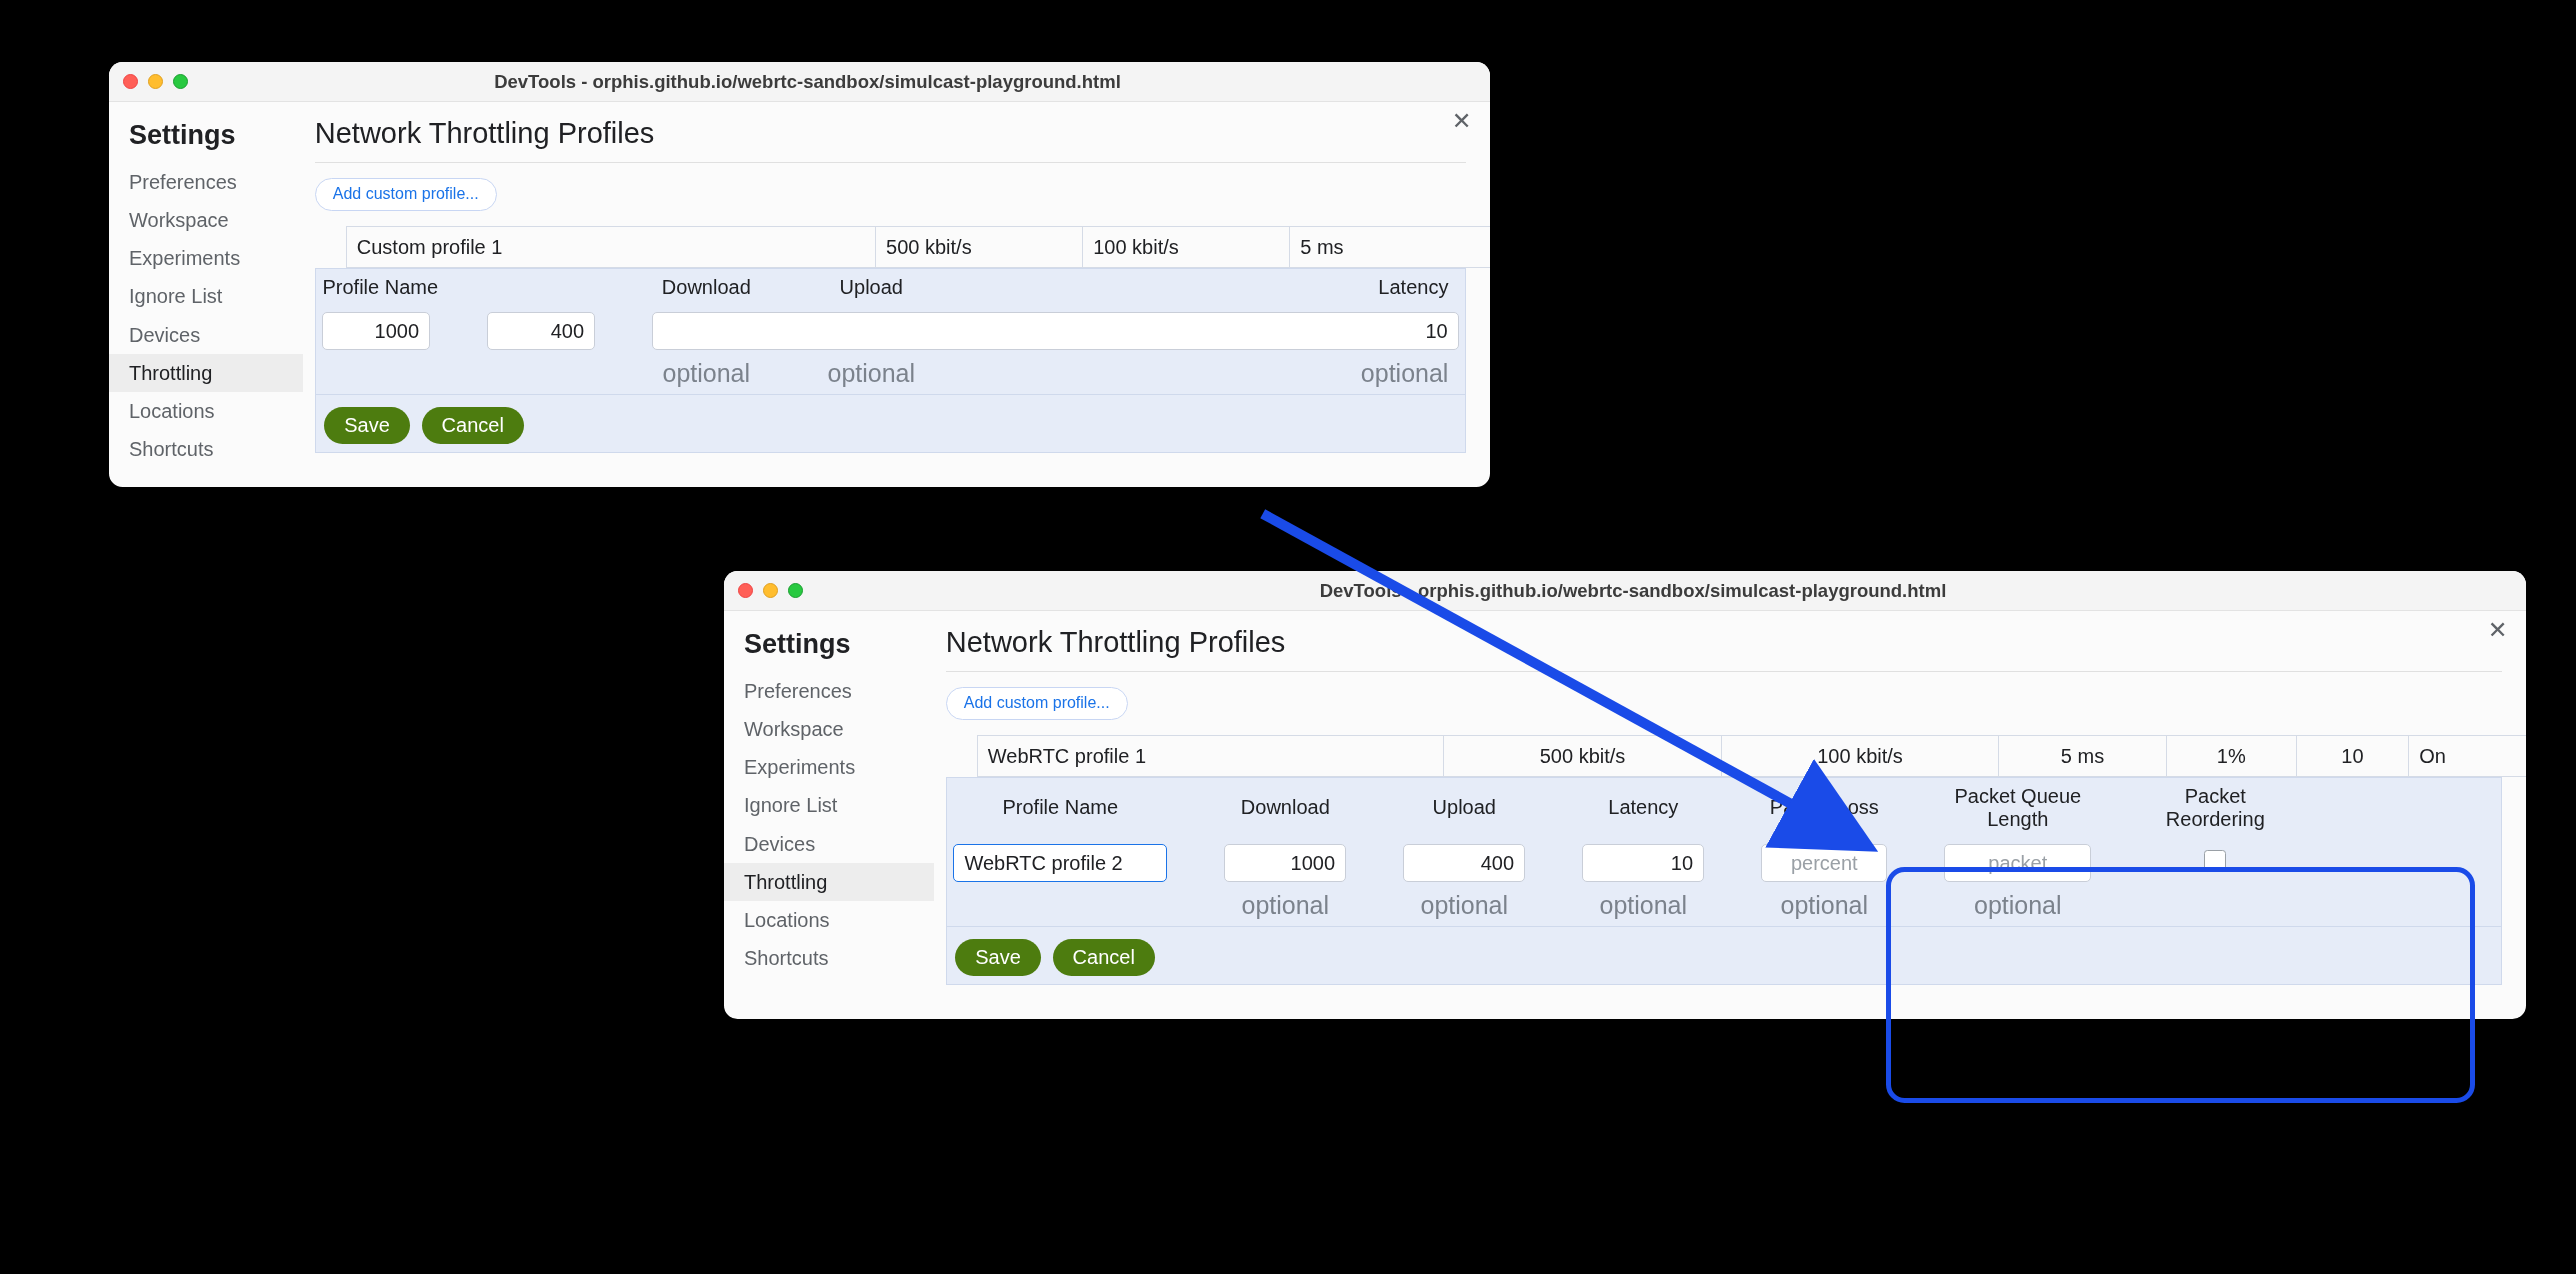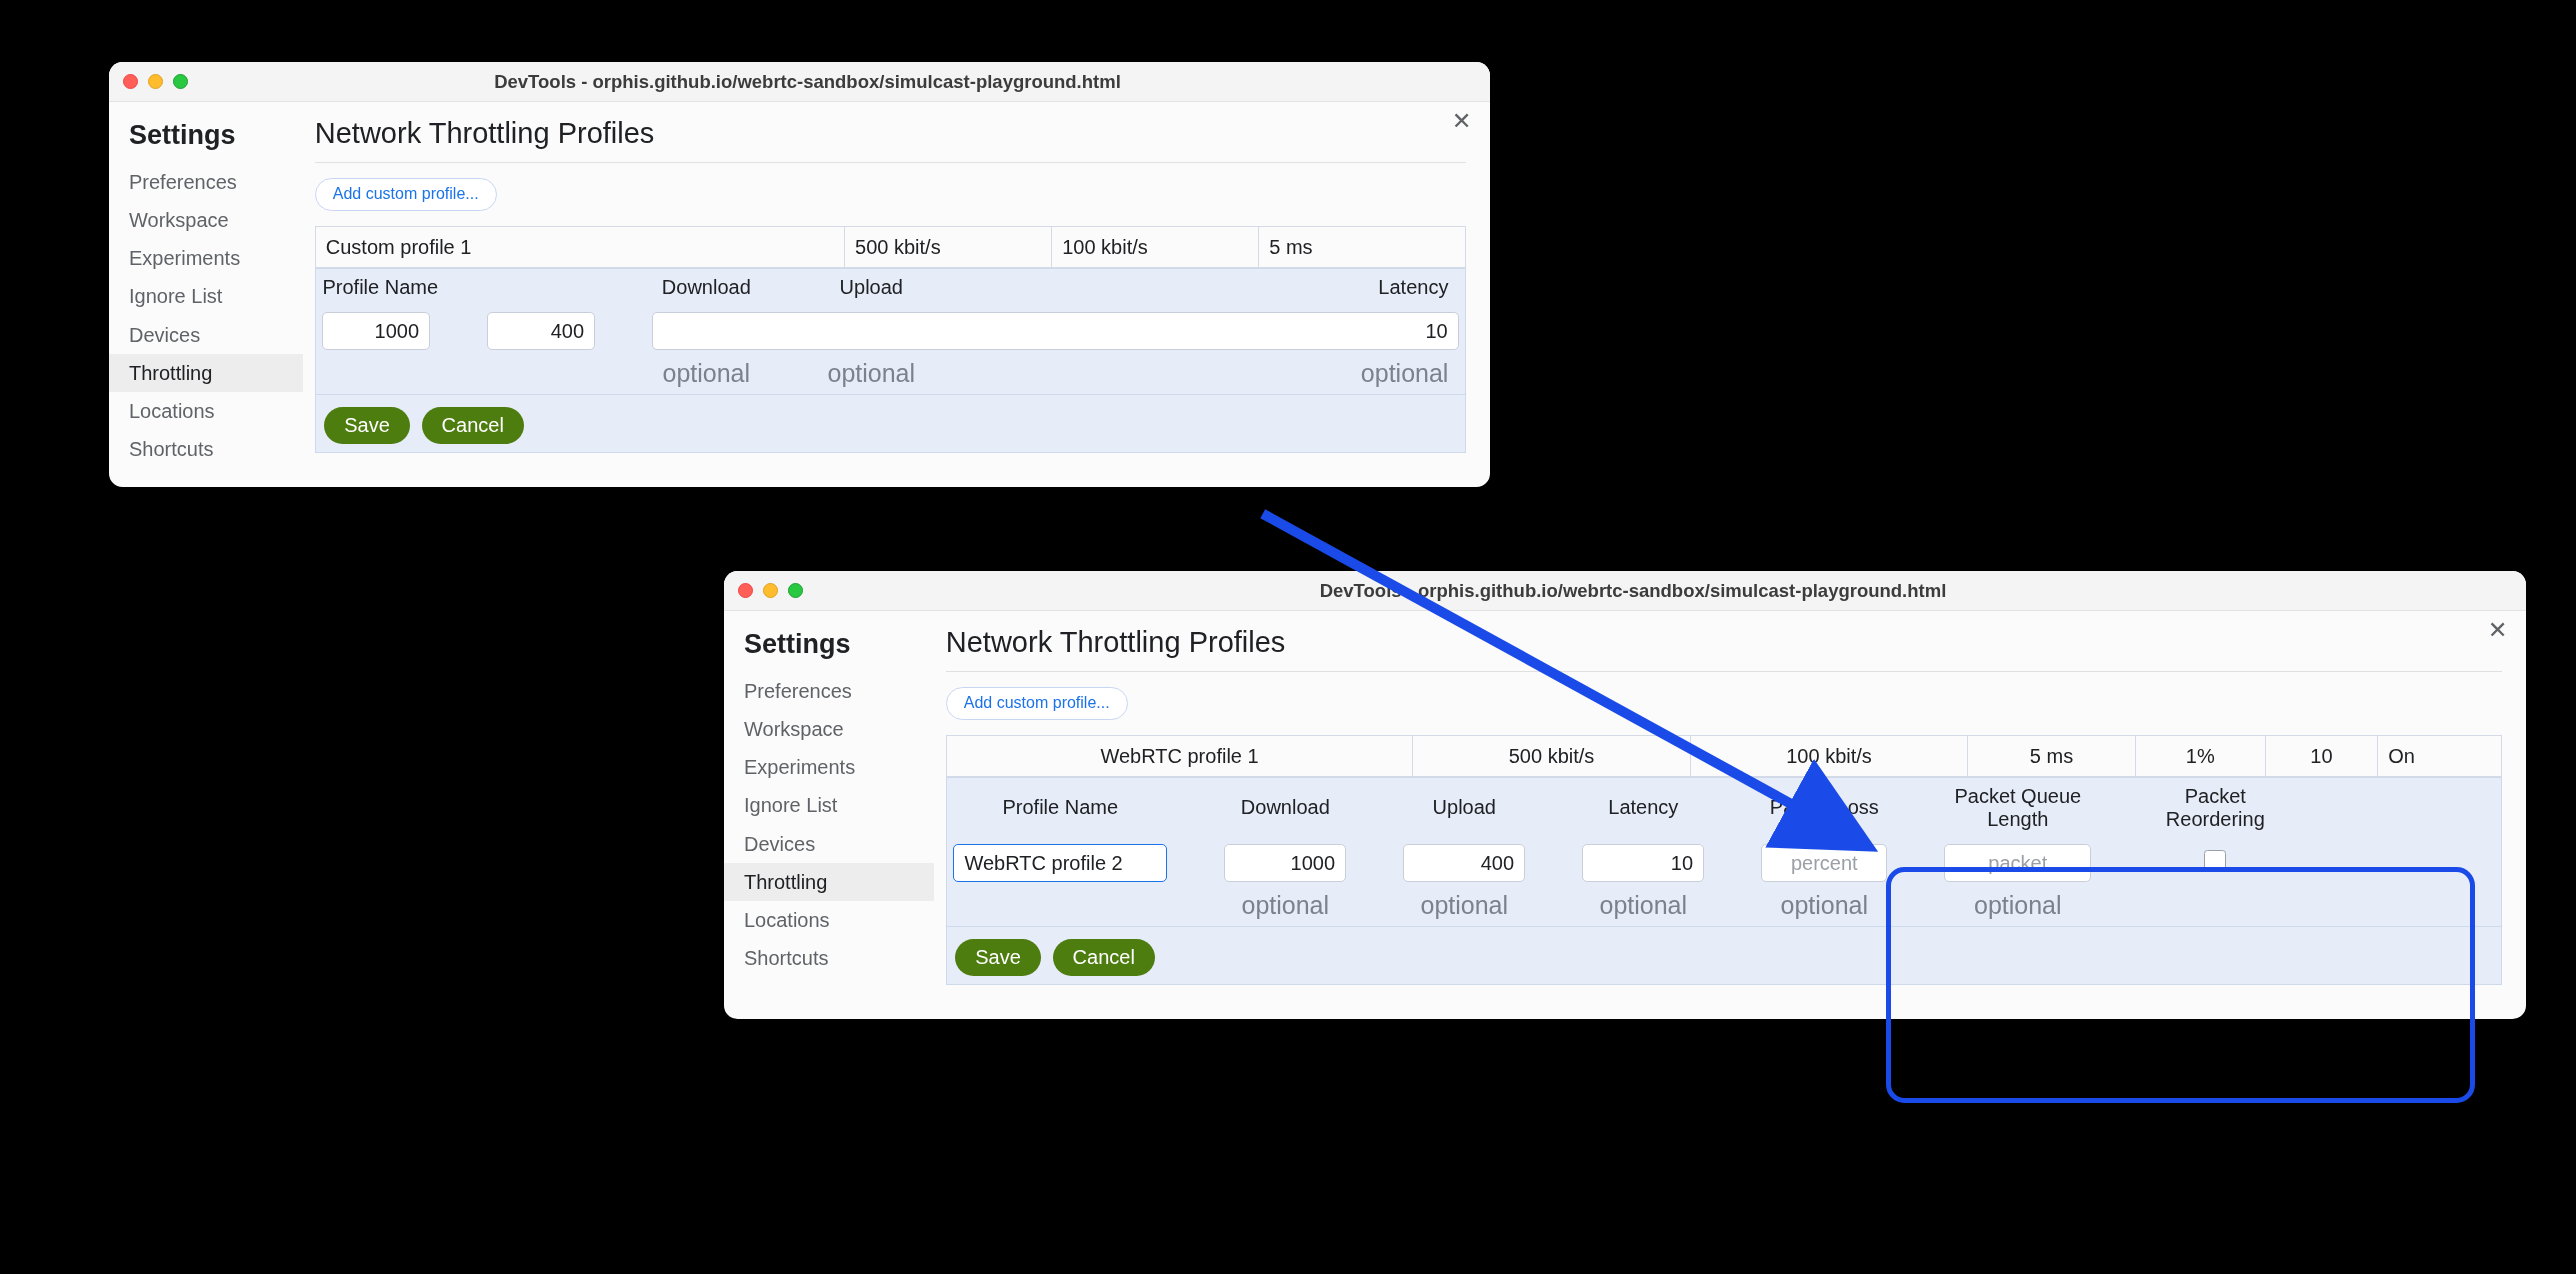--- a/index.html
+++ b/index.html
@@ -95,20 +95,21 @@
     background:#fff;
     font-size: 16px;
     cursor:pointer;
     margin-bottom: 15px;
   }
   table.profiles {
     width:100%;
     border-collapse: collapse;
     font-size: 20px;
     border:0.8px solid #d5dbe6;
+    margin-left:31px;
   }
   table.profiles td, table.profiles th {
     border:0.8px solid #d5dbe6;
     padding: 8.4px 10px;
     font-weight: 400;
     color:#202124;
   }
   .editor {
     background:#e6ecf8;
     border:0.8px solid #cfd9ec;
@@ -282,21 +283,21 @@
       <div class="sidebar-item">Shortcuts</div>
     </div>
     <div class="main">
       <div class="close-x">✕</div>
       <h1>Network Throttling Profiles</h1>
       <span class="add-btn">Add custom profile...</span>
 
       <table class="profiles">
         <tbody>
             <tr>
-          <td style="text-align:center">WebRTC profile 1</td>
+          <td style="">WebRTC profile 1</td>
           <td style="text-align:center">500 kbit/s</td>
           <td style="text-align:center">100 kbit/s</td>
           <td style="text-align:center">5 ms</td>
           <td style="text-align:center">1%</td>
           <td style="text-align:center">10</td>
           <td>On</td>
         </tr>
       </tbody>
         </table>
 

